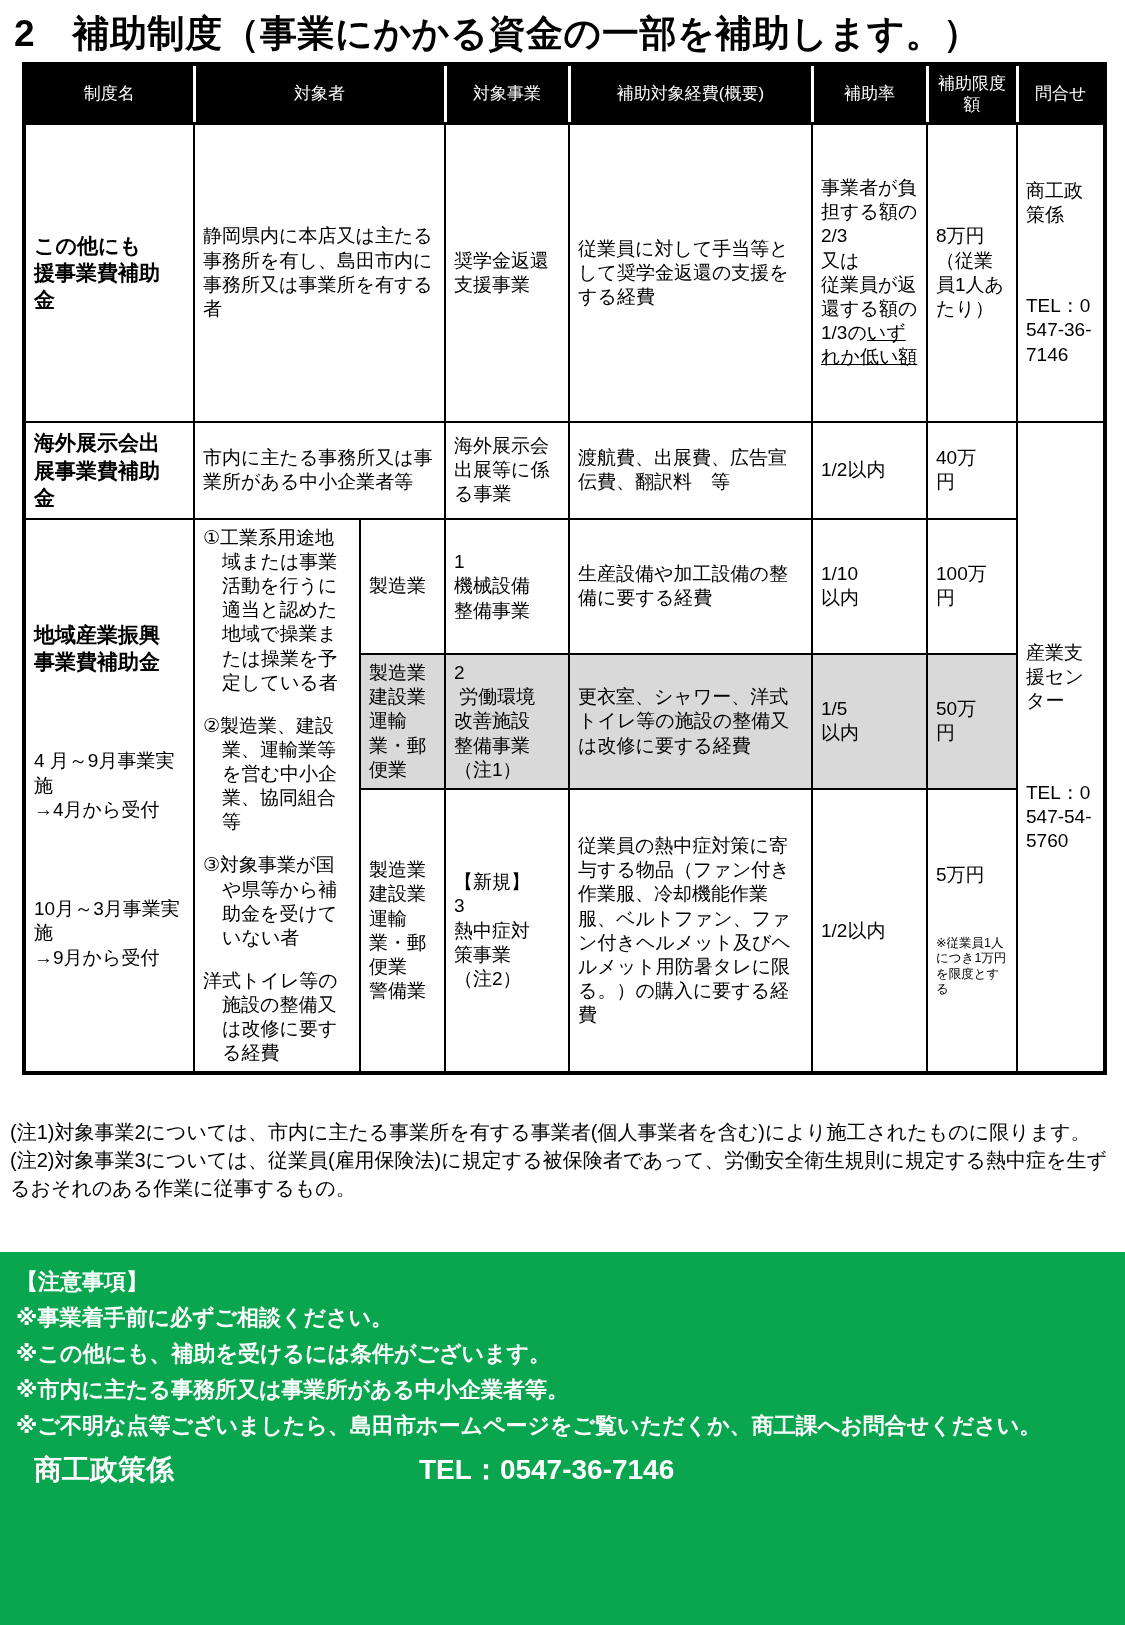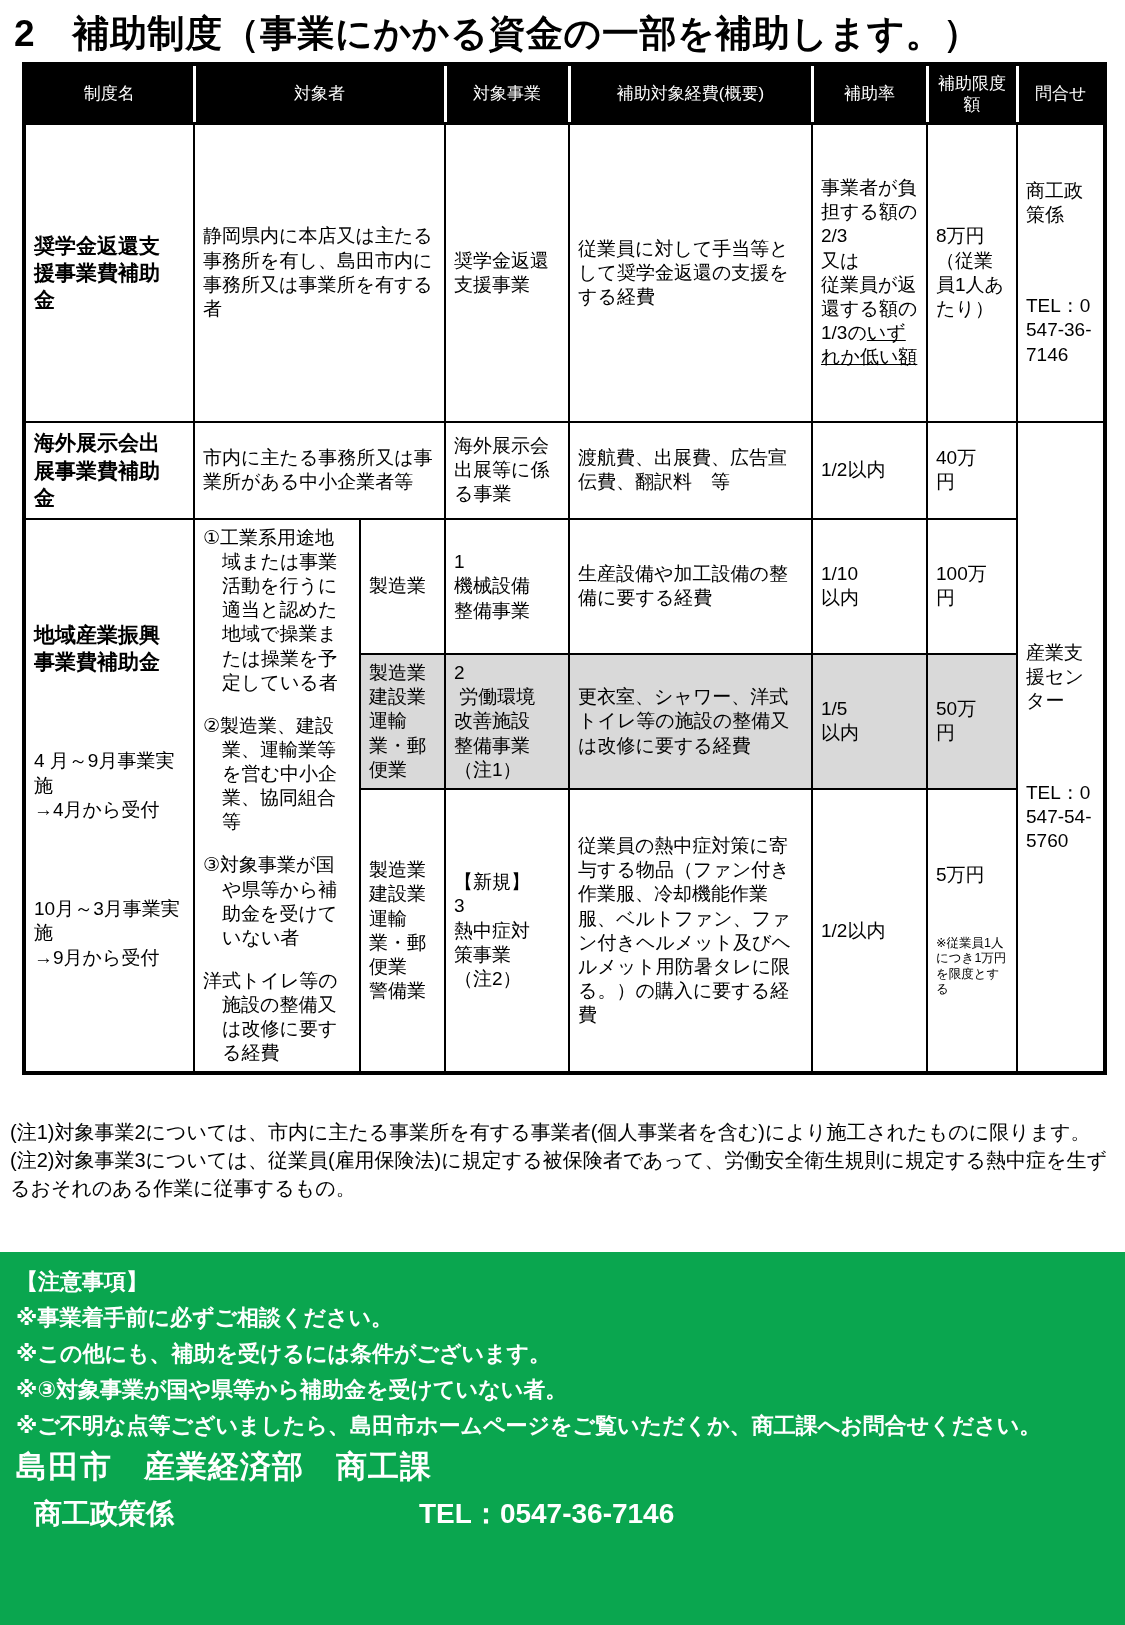--- a/index.html
+++ b/index.html
@@ -113,21 +113,21 @@
       <th colspan="2">対象者</th>
       <th>対象事業</th>
       <th>補助対象経費(概要)</th>
       <th>補助率</th>
       <th>補助限度
 額</th>
       <th>問合せ</th>
     </tr>
 
     <tr class="r1">
-      <td class="name">奨学金返還支
+      <td class="name">この他にも
 援事業費補助
 金</td>
       <td colspan="2">静岡県内に本店又は主たる事務所を有し、島田市内に事務所又は事業所を有する者</td>
       <td>奨学金返還支援事業</td>
       <td>従業員に対して手当等として奨学金返還の支援をする経費</td>
       <td><span>事業者が負担する額の2/3
 又は
 従業員が返還する額の1/3の</span><u>いずれか低い額</u></td>
       <td>8万円
 （従業員1人あたり）</td>
@@ -221,24 +221,23 @@
 
   <div class="notes">
     <p>(注1)対象事業2については、市内に主たる事業所を有する事業者(個人事業者を含む)により施工されたものに限ります。</p>
     <p>(注2)対象事業3については、従業員(雇用保険法)に規定する被保険者であって、労働安全衛生規則に規定する熱中症を生ずるおそれのある作業に従事するもの。</p>
   </div>
 
   <div class="green-panel">
     <div class="caution-title">【注意事項】</div>
     <p class="caution-item">※事業着手前に必ずご相談ください。</p>
     <p class="caution-item">※この他にも、補助を受けるには条件がございます。</p>
-    <p class="caution-item">※③対象事業が国や県等から補助金を受けていない者。</p>
+    <p class="caution-item">※市内に主たる事務所又は事業所がある中小企業者等。</p>
     <p class="caution-item hang">※ご不明な点等ございましたら、島田市ホームページをご覧いただくか、商工課へお問合せください。</p>
 
-    <div class="inquiry-org">島田市　産業経済部　商工課</div>
 
     <div class="contact-list">
       <div class="contact-row">
         <span class="c-name">商工政策係</span>
         <span class="c-tel">TEL：0547-36-7146</span>
       </div>
 
     </div>
   </div>
 

